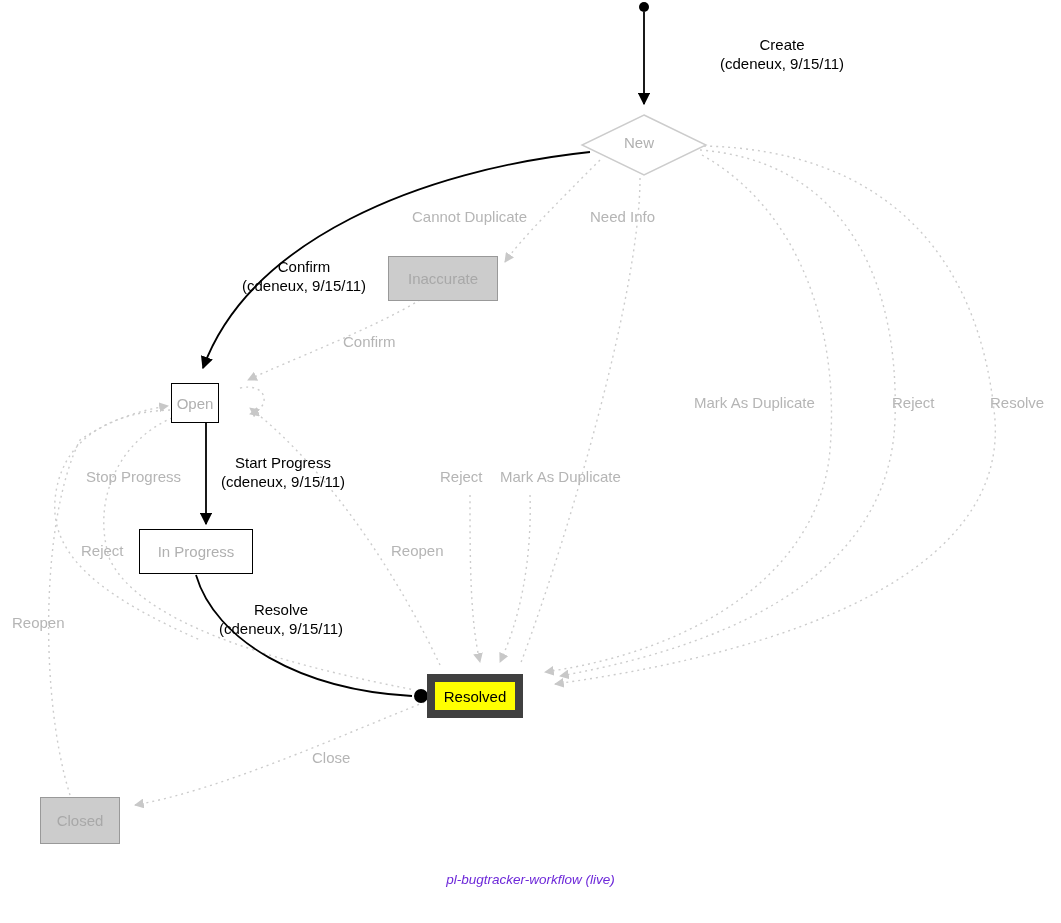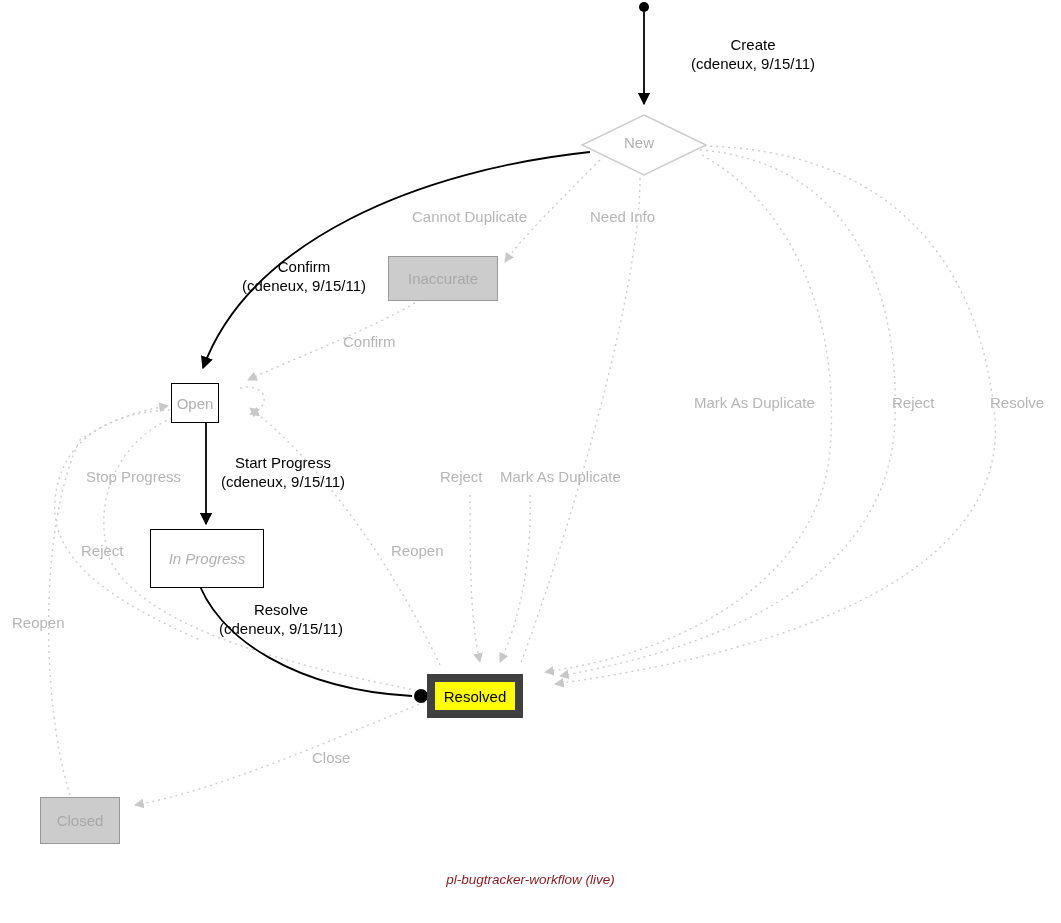--- a/index.html
+++ b/index.html
@@ -66,21 +66,21 @@
   }
   .edge-label.inactive {
     color: #b5b5b5;
   }
   .footer {
     position: absolute;
     width: 100%;
     text-align: center;
     font-style: italic;
     font-size: 13.5px;
-    color: #7f1d1d;
+    color: #6d28d9;
     line-height: 1.45;
   }
 </style>
 </head>
 <body>
 
 <svg id="canvas" viewBox="0 0 1061 923" xmlns="http://www.w3.org/2000/svg">
   <defs>
     <marker id="arrow-black" viewBox="0 0 10 10" refX="9" refY="5" markerWidth="7" markerHeight="7" orient="auto-start-reverse">
       <path d="M 0 0 L 10 5 L 0 10 z" fill="#000000"></path>
@@ -142,33 +142,33 @@
 <div class="diamond-label" style="left:624px; top:134px;">New</div>
 
 <div class="node inactive" style="left:388px; top:256px; width:110px; height:45px;">
   <span>Inaccurate</span>
 </div>
 
 <div class="node box dim-label" style="left:171px; top:383px; width:48px; height:40px;">
   <span>Open</span>
 </div>
 
-<div class="node box dim-label" style="left:150px; top:529px; width:114px; height:59px;font-style:italic;">
+<div class="node box dim-label" style="left:139px; top:529px; width:114px; height:45px;">
   <span>In Progress</span>
 </div>
 
 <div class="node current" style="left:427px; top:674px; width:96px; height:44px;">
   <span>Resolved</span>
 </div>
 
 <div class="node inactive" style="left:40px; top:797px; width:80px; height:47px;">
   <span>Closed</span>
 </div>
 
-<div class="edge-label active" style="left:646px; top:36px; width:150px;padding-left:32px;">
+<div class="edge-label active" style="left:675px; top:36px; width:150px;padding-left:32px;">
   <div>Create</div>
   <div>(cdeneux, 9/15/11)</div>
 </div>
 
 <div class="edge-label active" style="left:228px; top:258px; width:152px;">
   <div>Confirm</div>
   <div>(cdeneux, 9/15/11)</div>
 </div>
 
 <div class="edge-label active" style="left:207px; top:454px; width:152px;">

